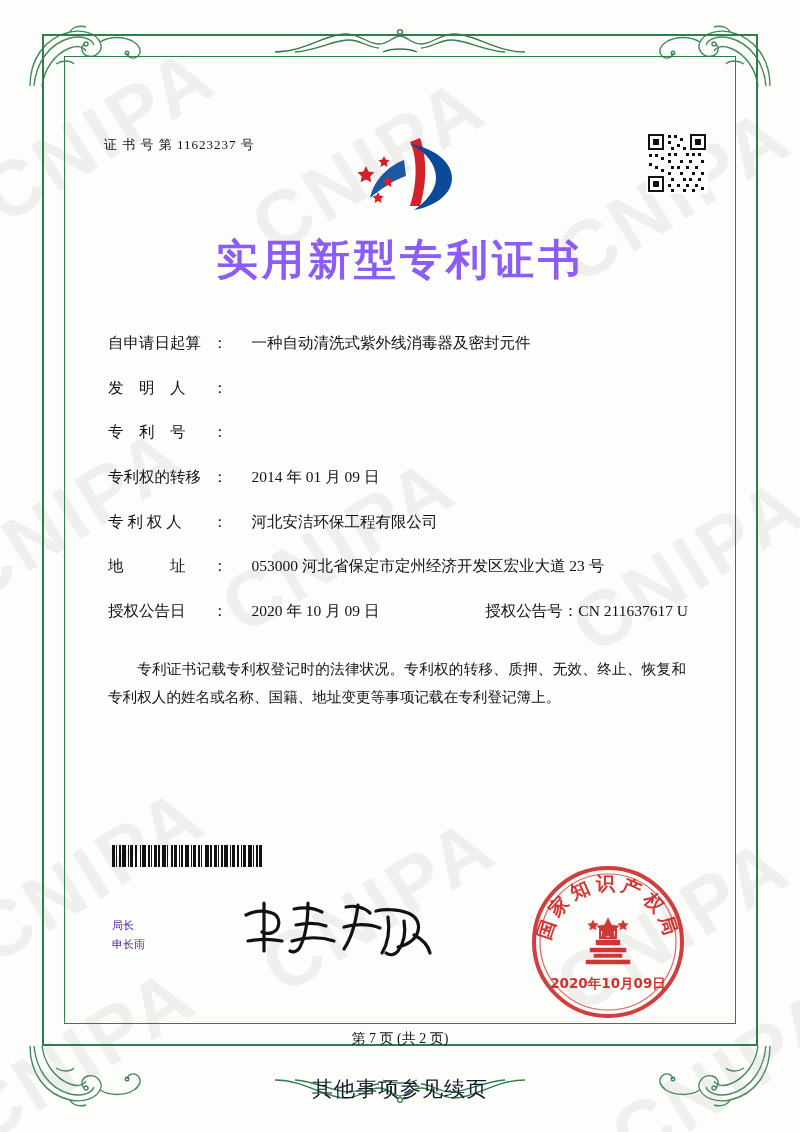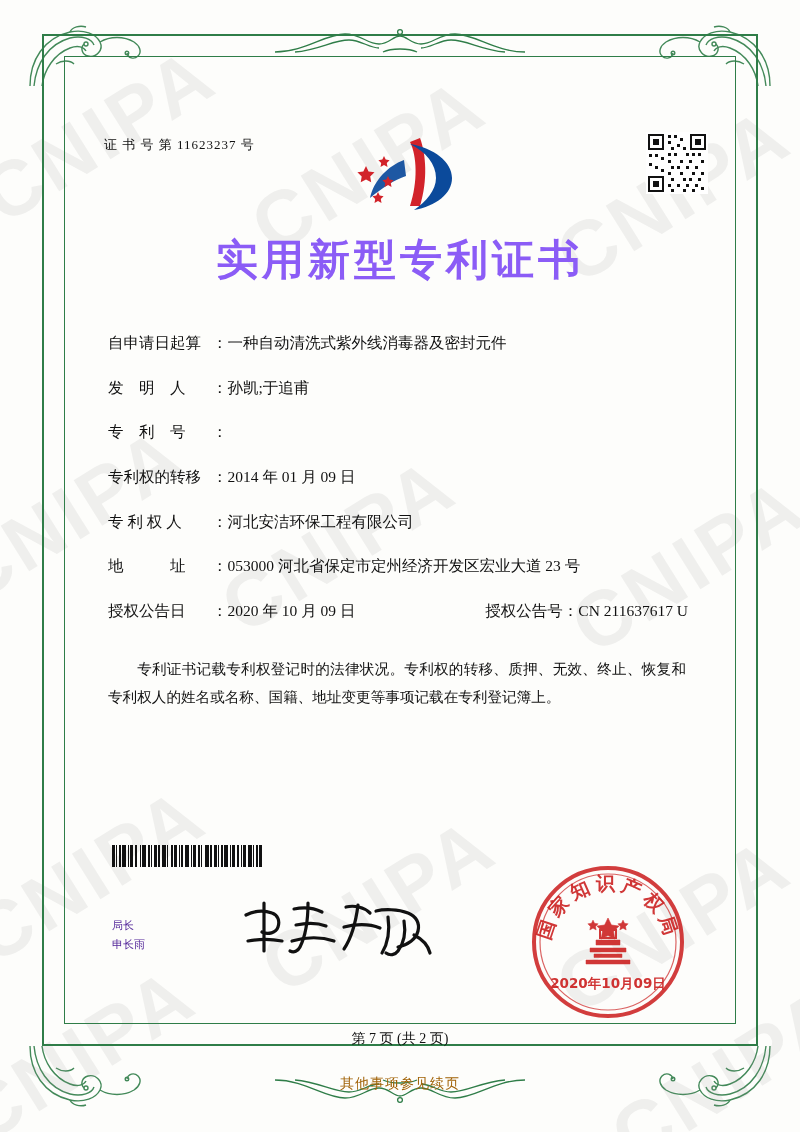--- a/index.html
+++ b/index.html
@@ -157,20 +157,21 @@
     width: 104px;
     flex: 0 0 104px;
     white-space: nowrap;
   }
   .f-colon {
     flex: 0 0 12px;
     text-align: left;
   }
   .f-value {
     flex: 1 1 auto;
+    margin-left: 24px;
   }
   .f-value.mono-spaced {
     letter-spacing: 0.5px;
   }
   .inline-extra-label {
     margin-left: 48px;
     white-space: nowrap;
   }
 
   
@@ -241,23 +242,23 @@
     top: 1030px;
     text-align: center;
     font-size: 14px;
     color: #111;
   }
   .note {
     position: absolute;
     left: 0; right: 0;
     top: 1075px;
     text-align: center;
-    font-size: 14px;
+    font-size: 21px;
     letter-spacing: 1px;
-    color: #a16207;
+    color: #0f172a;
   }
 </style>
 </head>
 <body>
 
 <div class="page">
 
   <div class="watermarks">
     <span class="wm" style="left:-30px; top:90px; font-size:78px;">CNIPA</span>
     <span class="wm" style="left:240px; top:120px; font-size:78px;">CNIPA</span>
@@ -427,21 +428,20 @@
 
       <div class="field-row">
         <span class="f-label">自申请日起算</span>
         <span class="f-colon">：</span>
         <span class="f-value">一种自动清洗式紫外线消毒器及密封元件</span>
       </div>
 
       <div class="field-row">
         <span class="f-label">发　明　人</span>
         <span class="f-colon">：</span>
-        <span class="f-value">孙凯;于追甫</span>
       </div>
 
       <div class="field-row">
         <span class="f-label">专　利　号</span>
         <span class="f-colon">：</span>
       </div>
 
       <div class="field-row">
         <span class="f-label">专利权的转移</span>
         <span class="f-colon">：</span>

